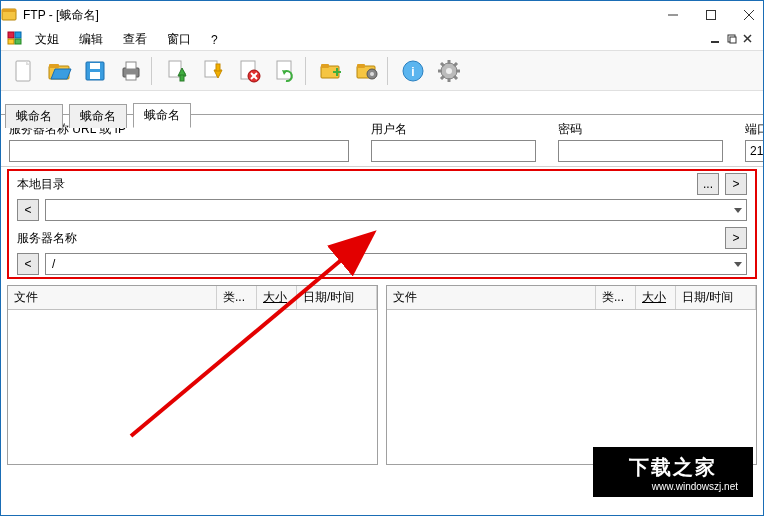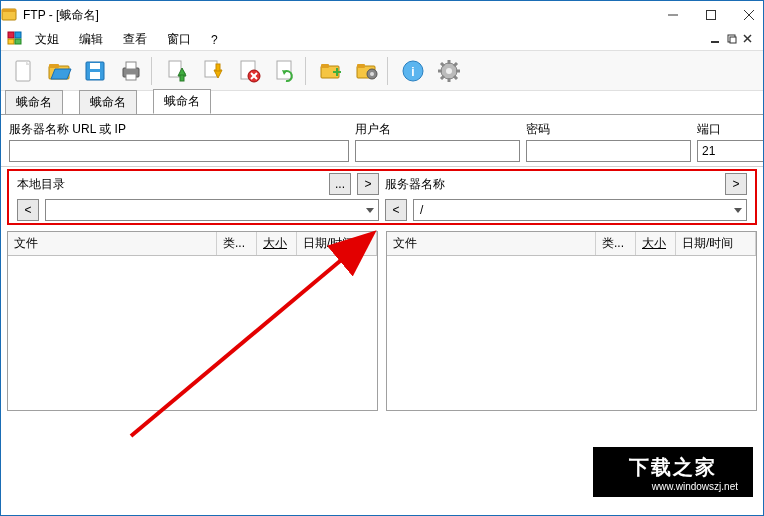--- a/index.html
+++ b/index.html
@@ -9,36 +9,36 @@
   .titlebar-right{display:flex;align-items:center;gap:10px;}
   .win-btn{width:28px;height:20px;display:flex;align-items:center;justify-content:center;}
   .win-btn svg{display:block;}
   .menubar{height:22px;display:flex;align-items:center;padding:0 6px;gap:4px;justify-content:space-between;border-bottom:1px solid #e0e0e0;text-align:right;}
   .menu-left{display:flex;align-items:center;gap:4px;}
   .menu-item{padding:2px 8px;}
   .menu-right{display:flex;align-items:center;gap:6px;padding-right:4px;}
   .toolbar{height:40px;display:flex;align-items:center;padding:2px 6px;gap:4px;border-bottom:1px solid #e0e0e0;background:#f8f8f8;}
   .tb-btn{width:32px;height:32px;display:flex;align-items:center;justify-content:center;}
   .tabs-row{height:24px;display:flex;align-items:flex-end;padding:0 4px;border-bottom:1px solid #a0a0a0;}
-  .tab{padding:3px 10px;border:1px solid #a0a0a0;border-bottom:none;background:#f0f0f0;margin-right:16px;position:relative;top:0;}
+  .tab{padding:3px 10px;border:1px solid #a0a0a0;border-bottom:none;background:#f0f0f0;margin-right:6px;position:relative;top:14px;}
   .tab.active{background:#fff;border-bottom:1px solid #fff;}
   .conn-panel{padding:6px 8px 4px 8px;border-bottom:1px solid #d0d0d0;}
   .conn-col{display:flex;flex-direction:column;}
   .conn-col label{margin-bottom:2px;}
-  .conn-row2{display:flex;gap:6px;align-items:flex-end;}
+  .conn-row2{display:flex;gap:22px;align-items:flex-end;}
   input.txt{border:1px solid #888;height:22px;padding:0 4px;background:#fff;}
   .btn-sm{width:22px;height:22px;border:1px solid #888;background:#e9e9e9;text-align:center;line-height:20px;}
   .red-box{border:2px solid #e30000;margin:2px 6px;padding:2px;}
   .dir-bar{display:flex;align-items:center;gap:6px;margin-bottom:4px;}
   .dir-bar .label{flex:0 0 auto;}
   .dir-bar .filler{flex:1;}
   .dir-row{display:flex;gap:6px;align-items:center;}
   .dir-row .combo{flex:1;height:22px;border:1px solid #888;background:#fff;position:relative;}
   .combo:after{content:"";position:absolute;right:4px;top:8px;border-left:4px solid transparent;border-right:4px solid transparent;border-top:5px solid #555;}
-  .split{display:flex;gap:6px;margin:0 6px;}
+  .split{display:flex;gap:6px;margin:0 6px;flex-direction:column;}
   .half{flex:1;}
   .file-panes{display:flex;margin:6px 6px 0 6px;gap:8px;height:180px;}
   .file-pane{flex:1;border:1px solid #a0a0a0;background:#fff;display:flex;flex-direction:column;}
   .file-header{display:flex;border-bottom:1px solid #c0c0c0;background:#f7f7f7;}
   .file-header div{padding:3px 6px;border-right:1px solid #d0d0d0;}
   .col-file{flex:1;}
   .col-ext{width:40px;}
   .col-size{width:40px;text-decoration:underline;}
   .col-date{width:80px;}
   .arrow-overlay{position:absolute;top:225px;left:120px;pointer-events:none;}

